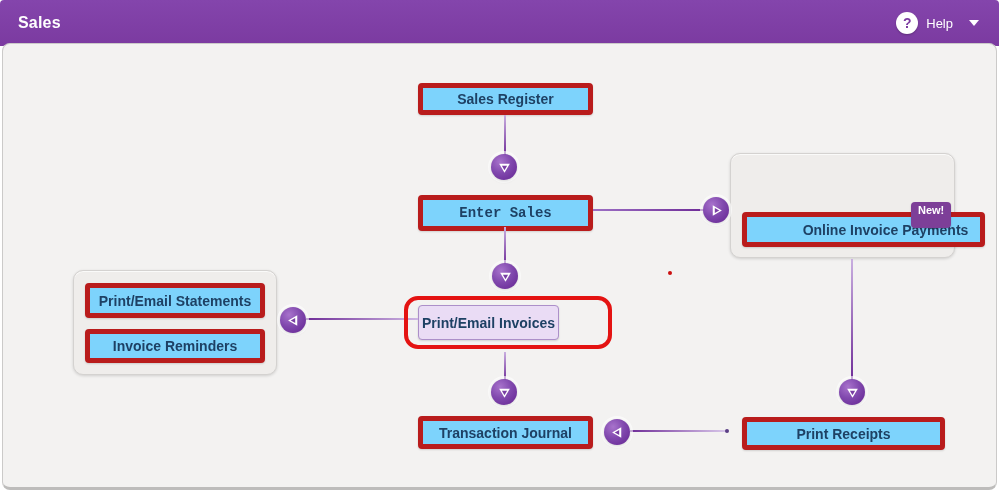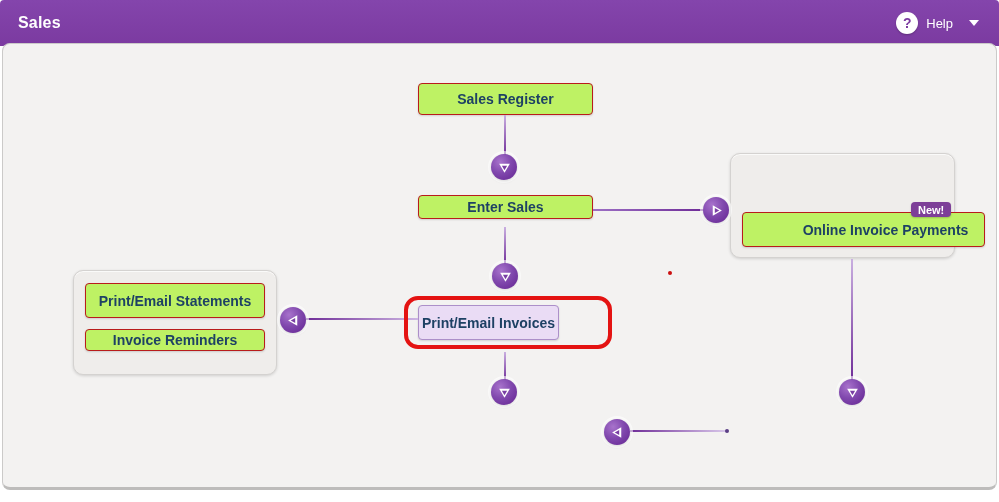--- a/index.html
+++ b/index.html
@@ -32,39 +32,39 @@
   }
   
   .main-panel{
     position:absolute;left:2px;top:43px;width:995px;height:447px;
     background:#F3F2F1;
     border:1px solid #CBCAC9;border-bottom:3px solid #BDBCBB;
     border-radius:8px;
   }
   
   .node-btn{
-    position:absolute;background:#bef264;
-    border:1px solid #b91c1c;border-radius:4px;
+    position:absolute;background:#7dd3fc;
+    border:5px solid #b91c1c;border-radius:4px;
     box-shadow:0 1px 2px rgba(0,0,0,.14);
     color:#1E4164;font-weight:bold;font-size:14px;
     display:flex;align-items:center;justify-content:center;
     cursor:pointer;white-space:nowrap;
   }
   .node-btn.highlight{
     background:#EADCF5;border:1px solid #AC8FC9;
   }
   .group-box{
     position:absolute;background:#EFEDEB;
     border:1px solid #D4D2D0;border-radius:10px;
     box-shadow:0 1px 3px rgba(0,0,0,.15), inset 0 1px 0 rgba(255,255,255,.7);
   }
   .new-badge{
     position:absolute;left:911px;top:202px;z-index:6;
     background:#7D3F98;color:#ffffff;font-weight:bold;font-size:11px;
-    padding:3px 7px 1px;border-radius:4px;line-height:1;
+    padding:3px 7px 12px;border-radius:4px;line-height:1;
     box-shadow:0 1px 2px rgba(0,0,0,.2);
   }
   
   .line{position:absolute;z-index:1;}
   .line-v{width:2px;}
   .line-h{height:2px;}
   .grad-down{background:linear-gradient(to bottom,#C9AFE0,#6F2D98);}
   .grad-right-dark{background:linear-gradient(to right,#9C6FC4,#6F2D98);}
   .grad-left-fade{background:linear-gradient(to right,#6F2D98,#CDB6E2);}
   .grad-bottom-fade{background:linear-gradient(to right,#6F2D98,#DACAEB);}
@@ -153,27 +153,29 @@
       </svg>
   </div>
   <div class="arrow-node rot-left" style="left:604px;top:419px;">
     <svg width="15" height="15" viewBox="0 0 14 14">
         <polygon points="2,3.5 12,3.5 7,12" fill="#ffffff"></polygon>
         <polygon points="4.6,5.4 9.4,5.4 7,9.6" fill="#7A3FA4"></polygon>
       </svg>
   </div>
 
   <div class="node-btn" style="left:418px;top:83px;width:175px;height:32px;">Sales Register</div>
-  <div class="node-btn" style="left:418px;top:195px;width:175px;height:24px;">Enter Sales</div>
+  <div class="node-btn" style="left:418px;top:195px;width:175px;height:36px;font-family:Liberation Mono, monospace;">Enter Sales</div>
   <div class="node-btn highlight" style="left:418px;top:305px;width:141px;height:35px;">Print/Email Invoices</div>
+  <div class="node-btn" style="left:418px;top:416px;width:175px;height:33px;">Transaction Journal</div>
 
   <div class="group-box" style="left:730px;top:153px;width:225px;height:105px;"></div>
   <div class="node-btn" style="left:742px;top:212px;width:243px;height:35px;padding-left:44px;">Online Invoice Payments</div>
   <div class="new-badge">New!</div>
+  <div class="node-btn" style="left:742px;top:417px;width:203px;height:33px;">Print Receipts</div>
 
   <div class="group-box" style="left:73px;top:270px;width:204px;height:105px;"></div>
   <div class="node-btn" style="left:85px;top:283px;width:180px;height:35px;">Print/Email Statements</div>
-  <div class="node-btn" style="left:85px;top:329px;width:180px;height:22px;">Invoice Reminders</div>
+  <div class="node-btn" style="left:85px;top:329px;width:180px;height:34px;">Invoice Reminders</div>
 
   <div class="annotation-rect"></div>
   <div class="red-dot"></div>
 
 </div>
 
 </body></html>

